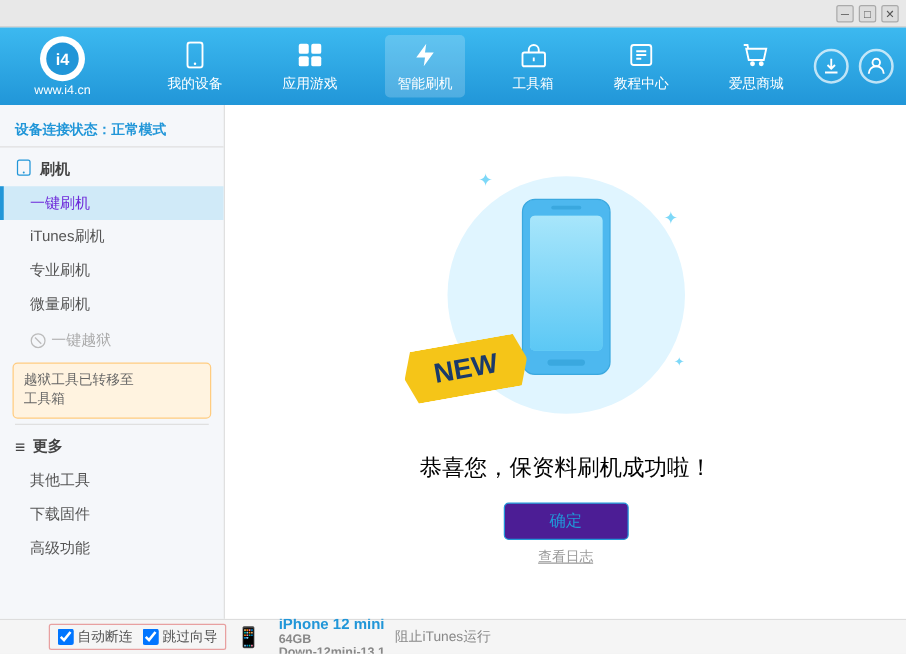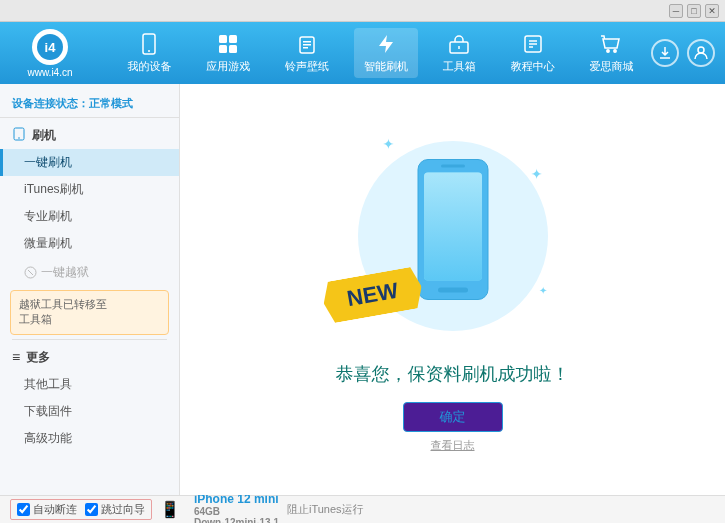--- a/index.html
+++ b/index.html
@@ -164,21 +164,21 @@
       font-size: 14px;
     }
     .sidebar-item {
       padding: 5px 12px 5px 24px;
       font-size: 12px;
       color: #555;
       cursor: pointer;
     }
     .sidebar-item.active {
       background: #d0eaf8;
-      color: #0c4a6e;
+      color: #6d28d9;
       border-left: 3px solid #2196d8;
       padding-left: 21px;
     }
     .sidebar-disabled {
       padding: 5px 12px 5px 24px;
       font-size: 12px;
       color: #aaa;
       cursor: default;
       display: flex;
       align-items: center;
@@ -250,21 +250,21 @@
       clip-path: polygon(8px 0%, calc(100% - 8px) 0%, 100% 50%, calc(100% - 8px) 100%, 8px 100%, 0% 50%);
     }
     .sparkle {
       position: absolute;
       color: #7dd8f8;
       font-size: 14px;
       z-index: 4;
     }
     .success-title {
       font-size: 18px;
-      color: #0f766e;
+      color: #000000;
       margin-top: 16px;
       margin-bottom: 16px;
     }
     .confirm-btn {
       width: 100px;
       height: 30px;
       background: #4c1d95;
       border: 1px solid #2196d8;
       color: #2196d8;
       border-radius: 4px;
@@ -357,20 +357,21 @@
       margin-right: 6px;
     }
 
     
     .checkbox-group {
       border: 1px solid #e8a0a0;
       padding: 2px 6px;
       border-radius: 2px;
       display: flex;
       gap: 8px;
+      margin-left: 29px;
     }
   </style>
 </head>
 <body>
 
 <div class="title-bar">
   <div class="title-bar-controls">
     <div class="title-btn">─</div>
     <div class="title-btn">□</div>
     <div class="title-btn">✕</div>
@@ -400,31 +401,20 @@
     <div class="nav-item">
       <div class="nav-icon">
         <svg width="22" height="22" viewBox="0 0 22 22" fill="white">
             <rect x="2" y="2" width="8" height="8" rx="1.5" fill="white"></rect>
             <rect x="12" y="2" width="8" height="8" rx="1.5" fill="white"></rect>
             <rect x="2" y="12" width="8" height="8" rx="1.5" fill="white"></rect>
             <rect x="12" y="12" width="8" height="8" rx="1.5" fill="white"></rect>
           </svg>
       </div>
       <div class="nav-label">应用游戏</div>
-    </div>
-    <div class="nav-item">
-      <div class="nav-icon">
-        <svg width="22" height="22" viewBox="0 0 22 22" fill="white">
-            <rect x="4" y="4" width="14" height="16" rx="2" stroke="white" stroke-width="1.5" fill="none"></rect>
-            <rect x="7" y="8" width="8" height="1.5" fill="white"></rect>
-            <rect x="7" y="11" width="8" height="1.5" fill="white"></rect>
-            <rect x="7" y="14" width="5" height="1.5" fill="white"></rect>
-          </svg>
-      </div>
-      <div class="nav-label">铃声壁纸</div>
     </div>
     <div class="nav-item active">
       <div class="nav-icon">
         <svg width="22" height="22" viewBox="0 0 22 22" fill="white">
             <path d="M12 2L4 13h7l-1 7 8-11h-7z" fill="white"></path>
           </svg>
       </div>
       <div class="nav-label">智能刷机</div>
     </div>
     <div class="nav-item">

